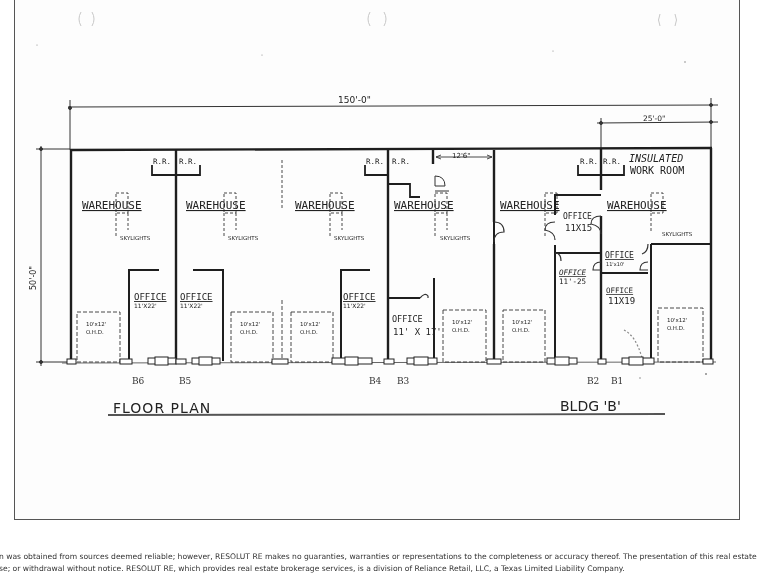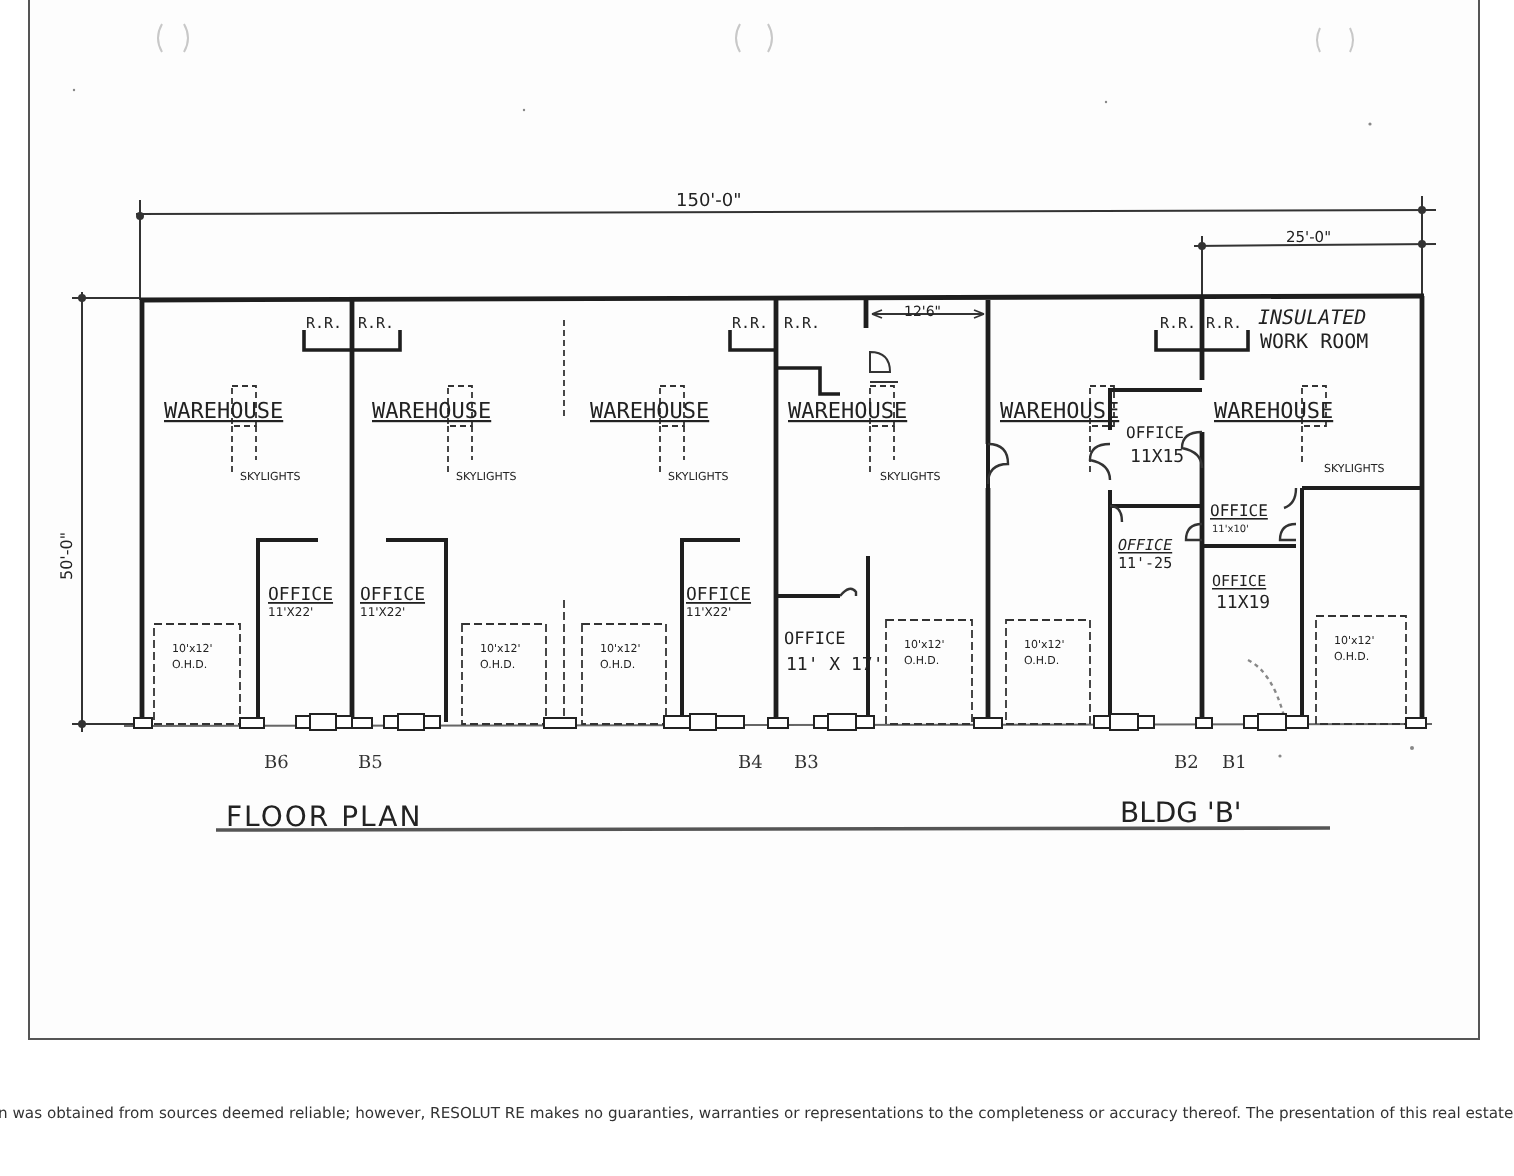--- a/index.html
+++ b/index.html
@@ -253,13 +253,14 @@
       <circle cx="640" cy="378" r="0.8"></circle>
       <circle cx="262" cy="55" r="0.6"></circle>
     <circle cx="553" cy="51" r="0.6"></circle>
       <circle cx="685" cy="62" r="0.8"></circle>
       <circle cx="37" cy="45" r="0.6"></circle>
   </g>
 </svg>
 
 <div class="disclaimer">
   <div>n was obtained from sources deemed reliable; however, RESOLUT RE makes no guaranties, warranties or representations to the completeness or accuracy thereof. The presentation of this real estate informati</div>
+  <div>se; or withdrawal without notice. RESOLUT RE, which provides real estate brokerage services, is a division of Reliance Retail, LLC, a Texas Limited Liability Company.</div>
 </div>
 
 </body></html>

